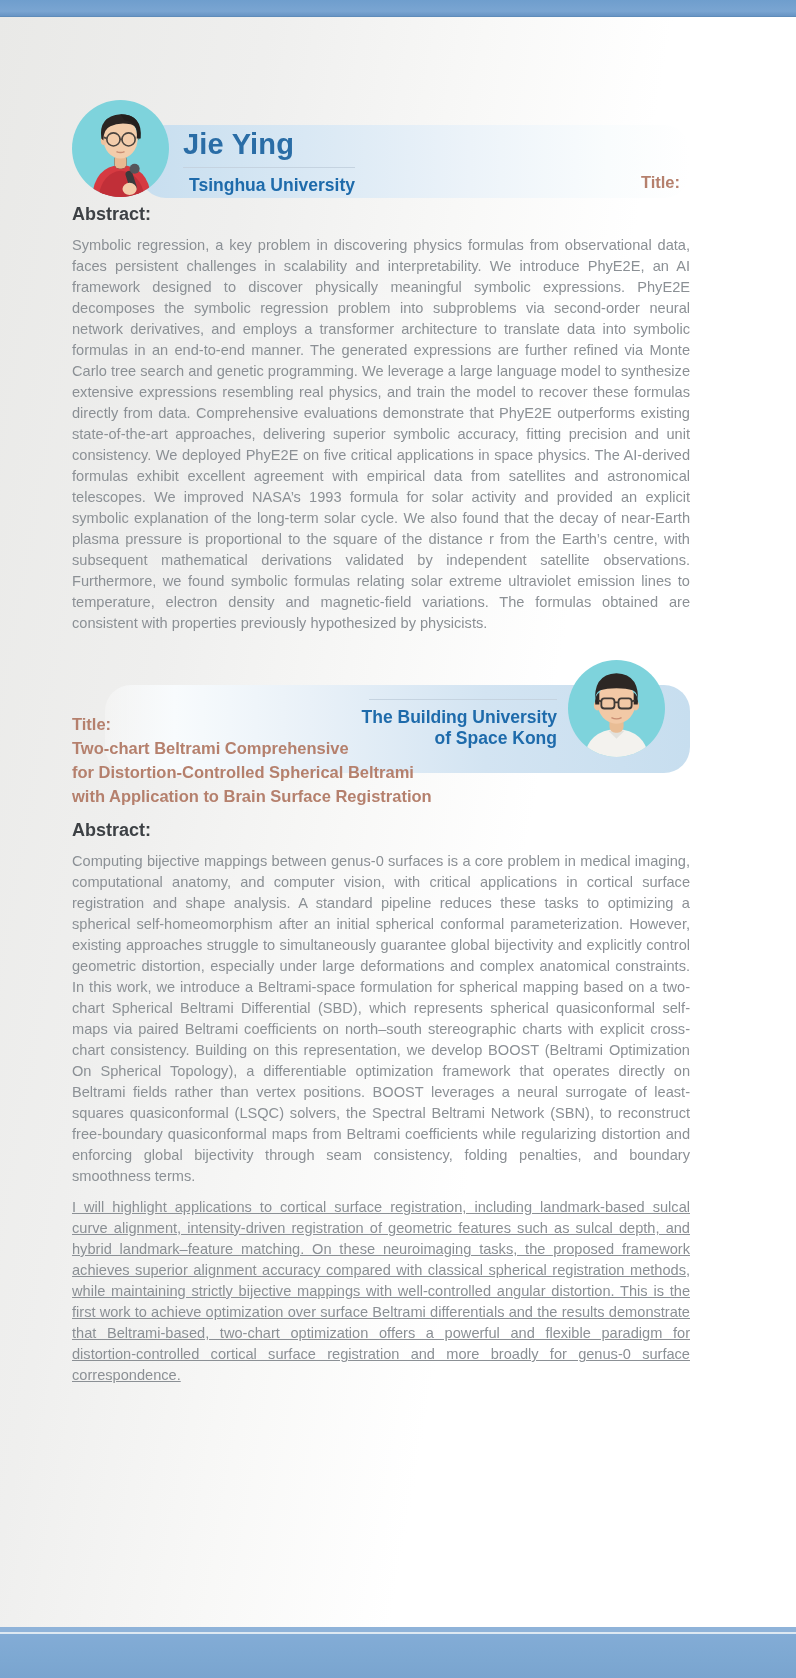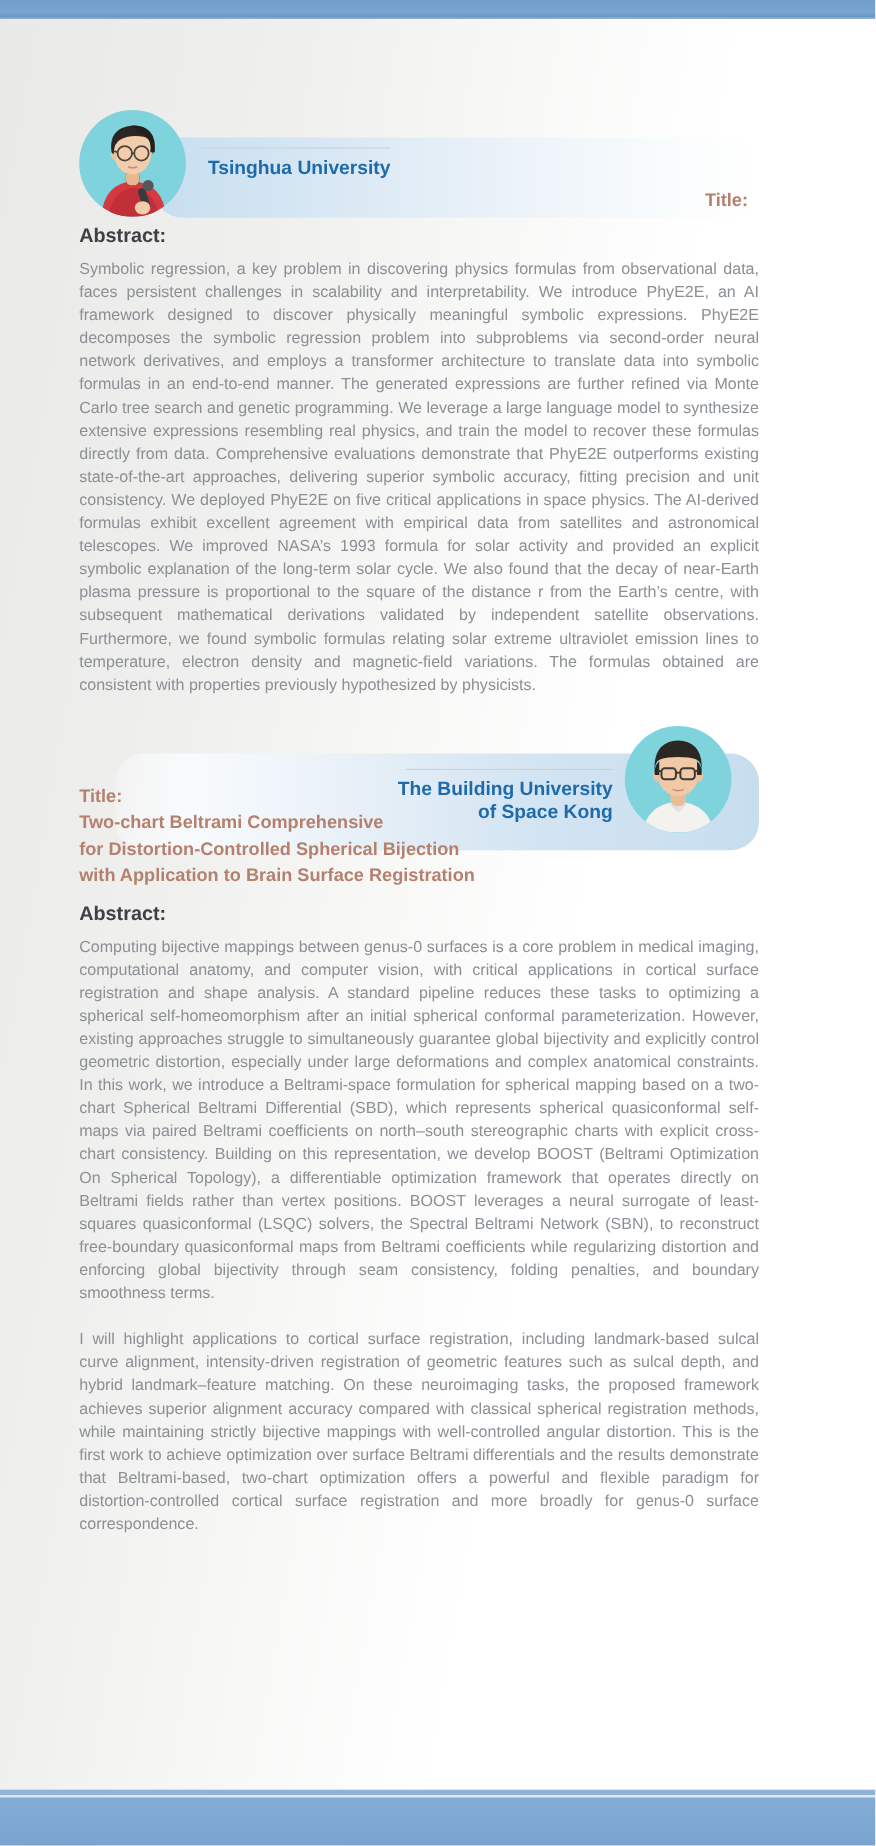--- a/index.html
+++ b/index.html
@@ -105,21 +105,21 @@
     font-weight: bold;
     color: #3d4145;
     margin-bottom: 10px;
   }
   .abstract-text {
     font-size: 14.6px;
     line-height: 21px;
     color: #8b9095;
     text-align: justify;
   }
-  .abstract-text + .abstract-text { margin-top: 21px; }
+  .abstract-text + .abstract-text { margin-top: 10px; text-decoration: underline; }
 </style>
 </head>
 <body>
 
 <div class="page">
 
   <div class="top-bar"></div>
 
   <div class="header header-1">
     <div class="banner banner-1"></div>
@@ -148,20 +148,21 @@
         <path d="M44 51 Q48 53 52 51" fill="none" stroke="#c98d72" stroke-width="1.4"></path>
 
         <rect x="55" y="70" width="7" height="20" rx="3.5" transform="rotate(-18 58 80)" fill="#3a3a3c"></rect>
         <ellipse cx="62" cy="68" rx="5" ry="5" fill="#55555a"></ellipse>
 
         <ellipse cx="57" cy="88" rx="7" ry="6" fill="#f3cdab"></ellipse>
       </svg>
     </div>
 
     <div class="namecard-1">
+      <div class="speaker-name">Jie Ying</div>
       <div class="name-divider name-divider-1"></div>
       <div class="speaker-affiliation">Tsinghua University</div>
     </div>
 
     <div class="titlecard titlecard-1">
       <div class="title-label">Title:</div>
     </div>
   </div>
 
   <div class="abstract-block abstract-1">
@@ -202,21 +203,21 @@
 
     <div class="namecard-2">
       <div class="name-divider name-divider-2"></div>
       <div class="speaker-affiliation">The Building University</div>
       <div class="speaker-affiliation">of Space Kong</div>
     </div>
 
     <div class="titlecard titlecard-2">
       <div class="title-label">Title:</div>
       <div>Two-chart Beltrami Comprehensive</div>
-      <div>for Distortion-Controlled Spherical Bijection</div>
+      <div>for Distortion-Controlled Spherical Beltrami</div>
       <div>with Application to Brain Surface Registration</div>
     </div>
   </div>
 
   <div class="abstract-block abstract-2">
     <div class="abstract-heading">Abstract:</div>
     <div class="abstract-text">Computing bijective mappings between genus-0 surfaces is a core problem in medical imaging, computational anatomy, and computer vision, with critical applications in cortical surface registration and shape analysis. A standard pipeline reduces these tasks to optimizing a spherical self-homeomorphism after an initial spherical conformal parameterization. However, existing approaches struggle to simultaneously guarantee global bijectivity and explicitly control geometric distortion, especially under large deformations and complex anatomical constraints. In this work, we introduce a Beltrami-space formulation for spherical mapping based on a two-chart Spherical Beltrami Differential (SBD), which represents spherical quasiconformal self-maps via paired Beltrami coefficients on north–south stereographic charts with explicit cross-chart consistency. Building on this representation, we develop BOOST (Beltrami Optimization On Spherical Topology), a differentiable optimization framework that operates directly on Beltrami fields rather than vertex positions. BOOST leverages a neural surrogate of least-squares quasiconformal (LSQC) solvers, the Spectral Beltrami Network (SBN), to reconstruct free-boundary quasiconformal maps from Beltrami coefficients while regularizing distortion and enforcing global bijectivity through seam consistency, folding penalties, and boundary smoothness terms.</div>
     <div class="abstract-text">I will highlight applications to cortical surface registration, including landmark-based sulcal curve alignment, intensity-driven registration of geometric features such as sulcal depth, and hybrid landmark–feature matching. On these neuroimaging tasks, the proposed framework achieves superior alignment accuracy compared with classical spherical registration methods, while maintaining strictly bijective mappings with well-controlled angular distortion. This is the first work to achieve optimization over surface Beltrami differentials and the results demonstrate that Beltrami-based, two-chart optimization offers a powerful and flexible paradigm for distortion-controlled cortical surface registration and more broadly for genus-0 surface correspondence.</div>
   </div>
 

